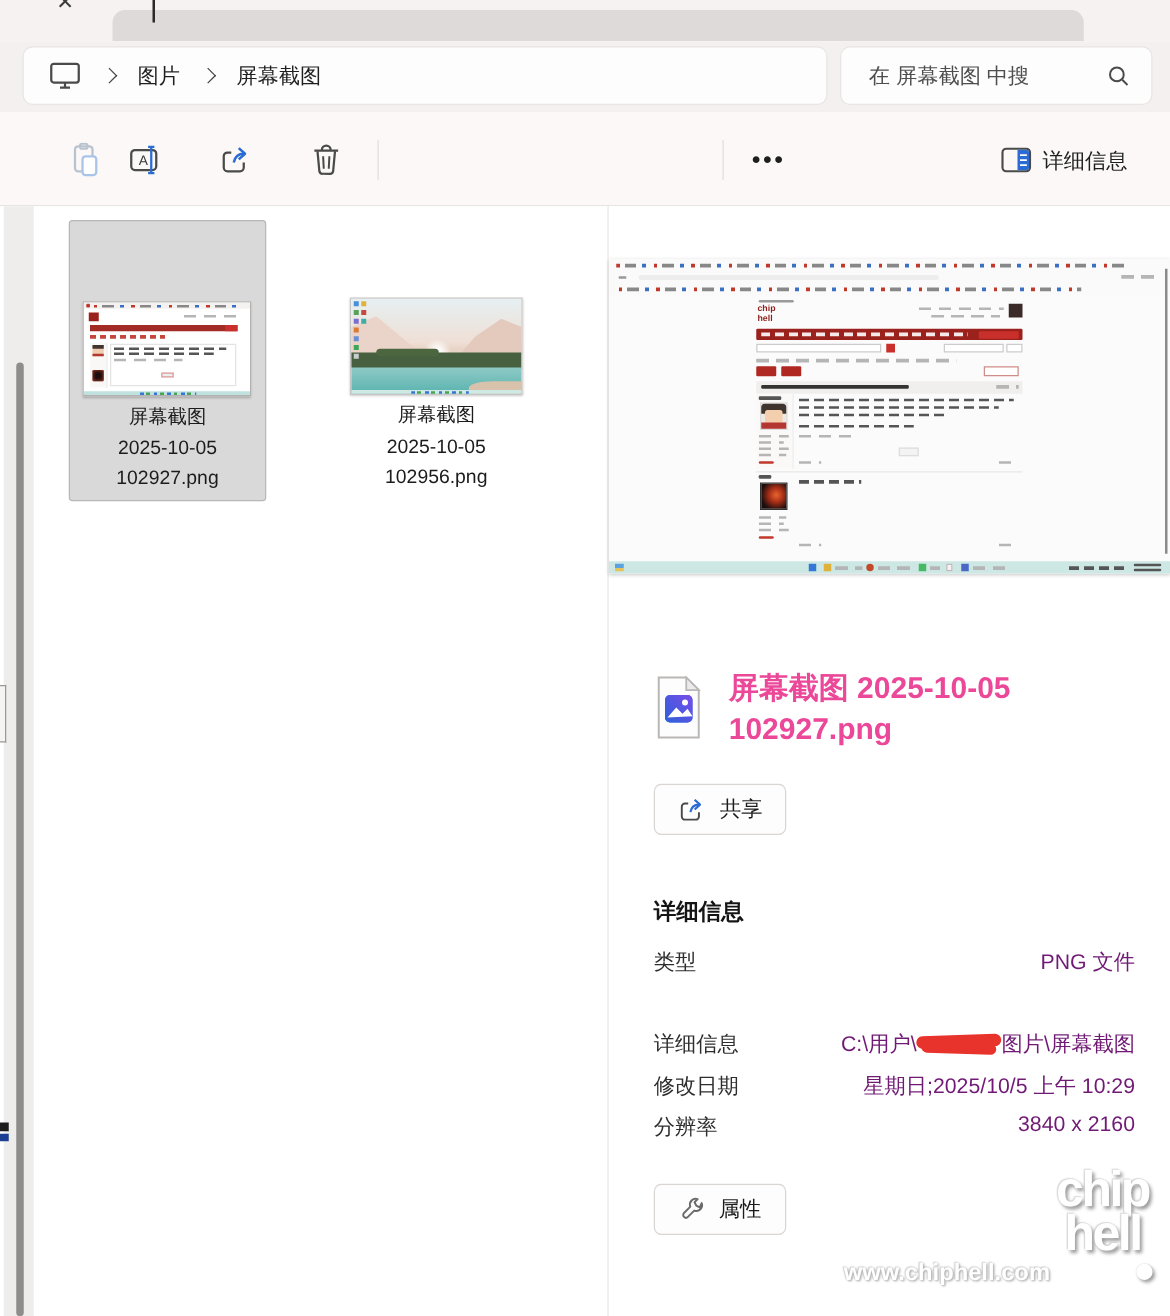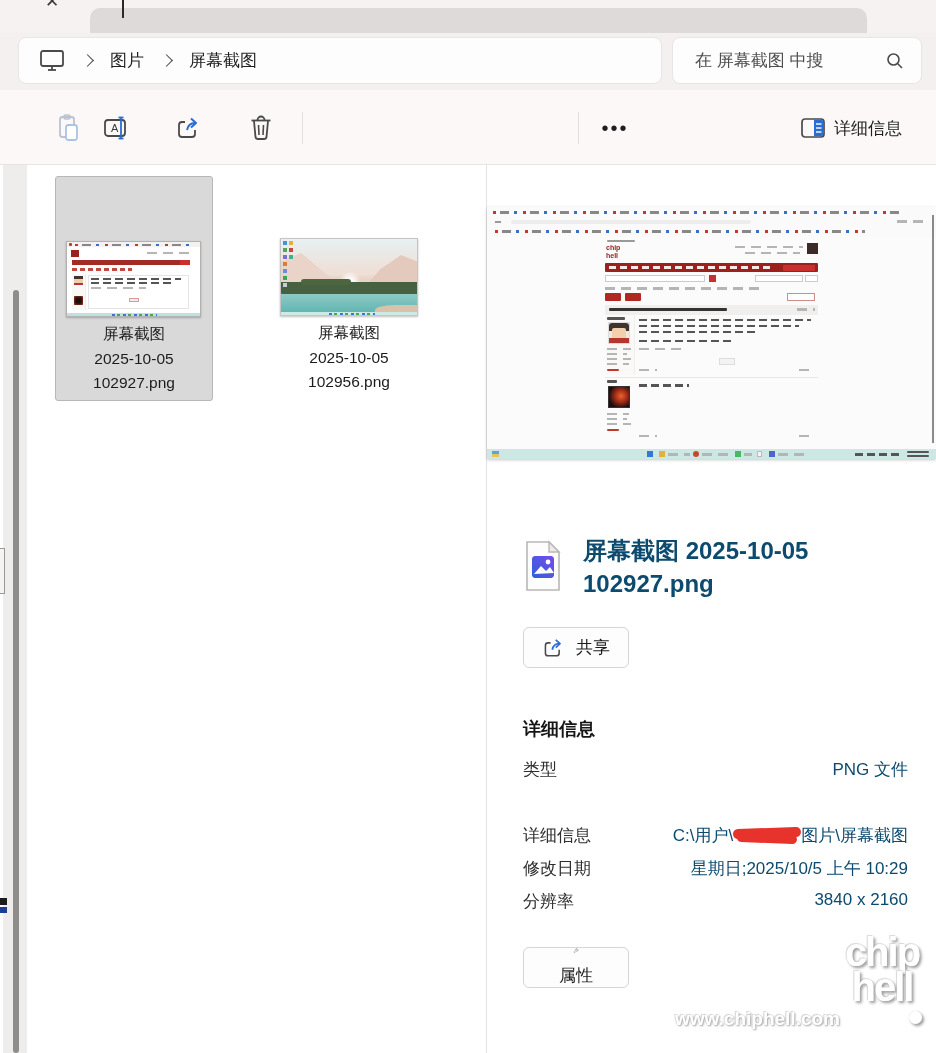--- a/index.html
+++ b/index.html
@@ -55,29 +55,29 @@
   
   .bar { position:absolute; background:#9a9a9a; border-radius:1px; }
   .dashrow-gray { position:absolute; background:repeating-linear-gradient(90deg,#b5b5b5 0 10px, transparent 10px 16px); }
   .dashrow-multi { position:absolute; background:repeating-linear-gradient(90deg,#c0392b 0 3px, transparent 3px 7px, #888 7px 16px, transparent 16px 21px, #3a6fc4 21px 24px, transparent 24px 30px); }
   .dashrow-white { position:absolute; background:repeating-linear-gradient(90deg,rgba(255,255,255,.9) 0 7px, transparent 7px 11px); }
   .dashrow-dark { position:absolute; background:repeating-linear-gradient(90deg,#555 0 8px, transparent 8px 12px); }
   .mockbox { position:absolute; background:#fff; border:1px solid #ccc; }
 
   
   .fileicon { left:36px; top:375px; width:40px; height:52px; }
-  .ptitle { left:96px; top:369px; width:340px; font-size:24px; font-weight:600; color:#0c4a6e; line-height:33px; }
+  .ptitle { left:96px; top:369px; width:340px; font-size:24px; font-weight:600; color:#ec4899; line-height:33px; }
   .ptitle .bold1 { font-weight:700; }
   .wbtn { position:absolute; width:106px; height:41px; background:#fefdfd; border:1px solid #d8d5d3; border-radius:6px; display:flex; align-items:center; justify-content:center; gap:10px; font-size:17px; color:#1b1b1b; }
   .share-btn { left:36px; top:462px; }
-  .props-btn { left:36px; top:782px;flex-direction:column; }
+  .props-btn { left:36px; top:782px; }
   .dheading { left:36px; top:552px; font-size:18px; font-weight:700; color:#151515; }
   .drow { position:absolute; left:36px; width:385px; height:33px; font-size:17px; }
   .dlabel { position:absolute; left:0; color:#2e2e2e; }
-  .dvalue { position:absolute; right:0; color:#0c4a6e; text-align:right; white-space:nowrap; }
+  .dvalue { position:absolute; right:0; color:#701a75; text-align:right; white-space:nowrap; }
   .redact { display:inline-block; position:relative; width:68px; height:15px; vertical-align:-2px; }
   .redact::before { content:""; position:absolute; left:0; top:0; width:68px; height:10px; background:#e8322c; border-radius:6px; transform:rotate(-2deg); }
   .redact::after { content:""; position:absolute; left:4px; top:6px; width:60px; height:9px; background:#e8322c; border-radius:6px; transform:rotate(2deg); }
 
   
   .wm-url { position:absolute; right:96px; top:843px; font-size:19px; font-weight:700; color:#fff;
             text-shadow:0 0 1px #c9c9c9, 1px 1px 2px #9f9f9f, -1px -1px 1px #d8d8d8; }
   .wm-logo { position:absolute; right:8px; top:770px; width:92px; text-align:center; font-weight:800; font-size:40px; line-height:35px; letter-spacing:-2px; color:#fff;
              text-shadow:0 0 1px #c9c9c9, 2px 2px 3px #9a9a9a, -1px -1px 1px #dcdcdc; }
   .wm-dot { position:absolute; right:14px; top:846px; width:13px; height:13px; border-radius:50%; background:#fff;

